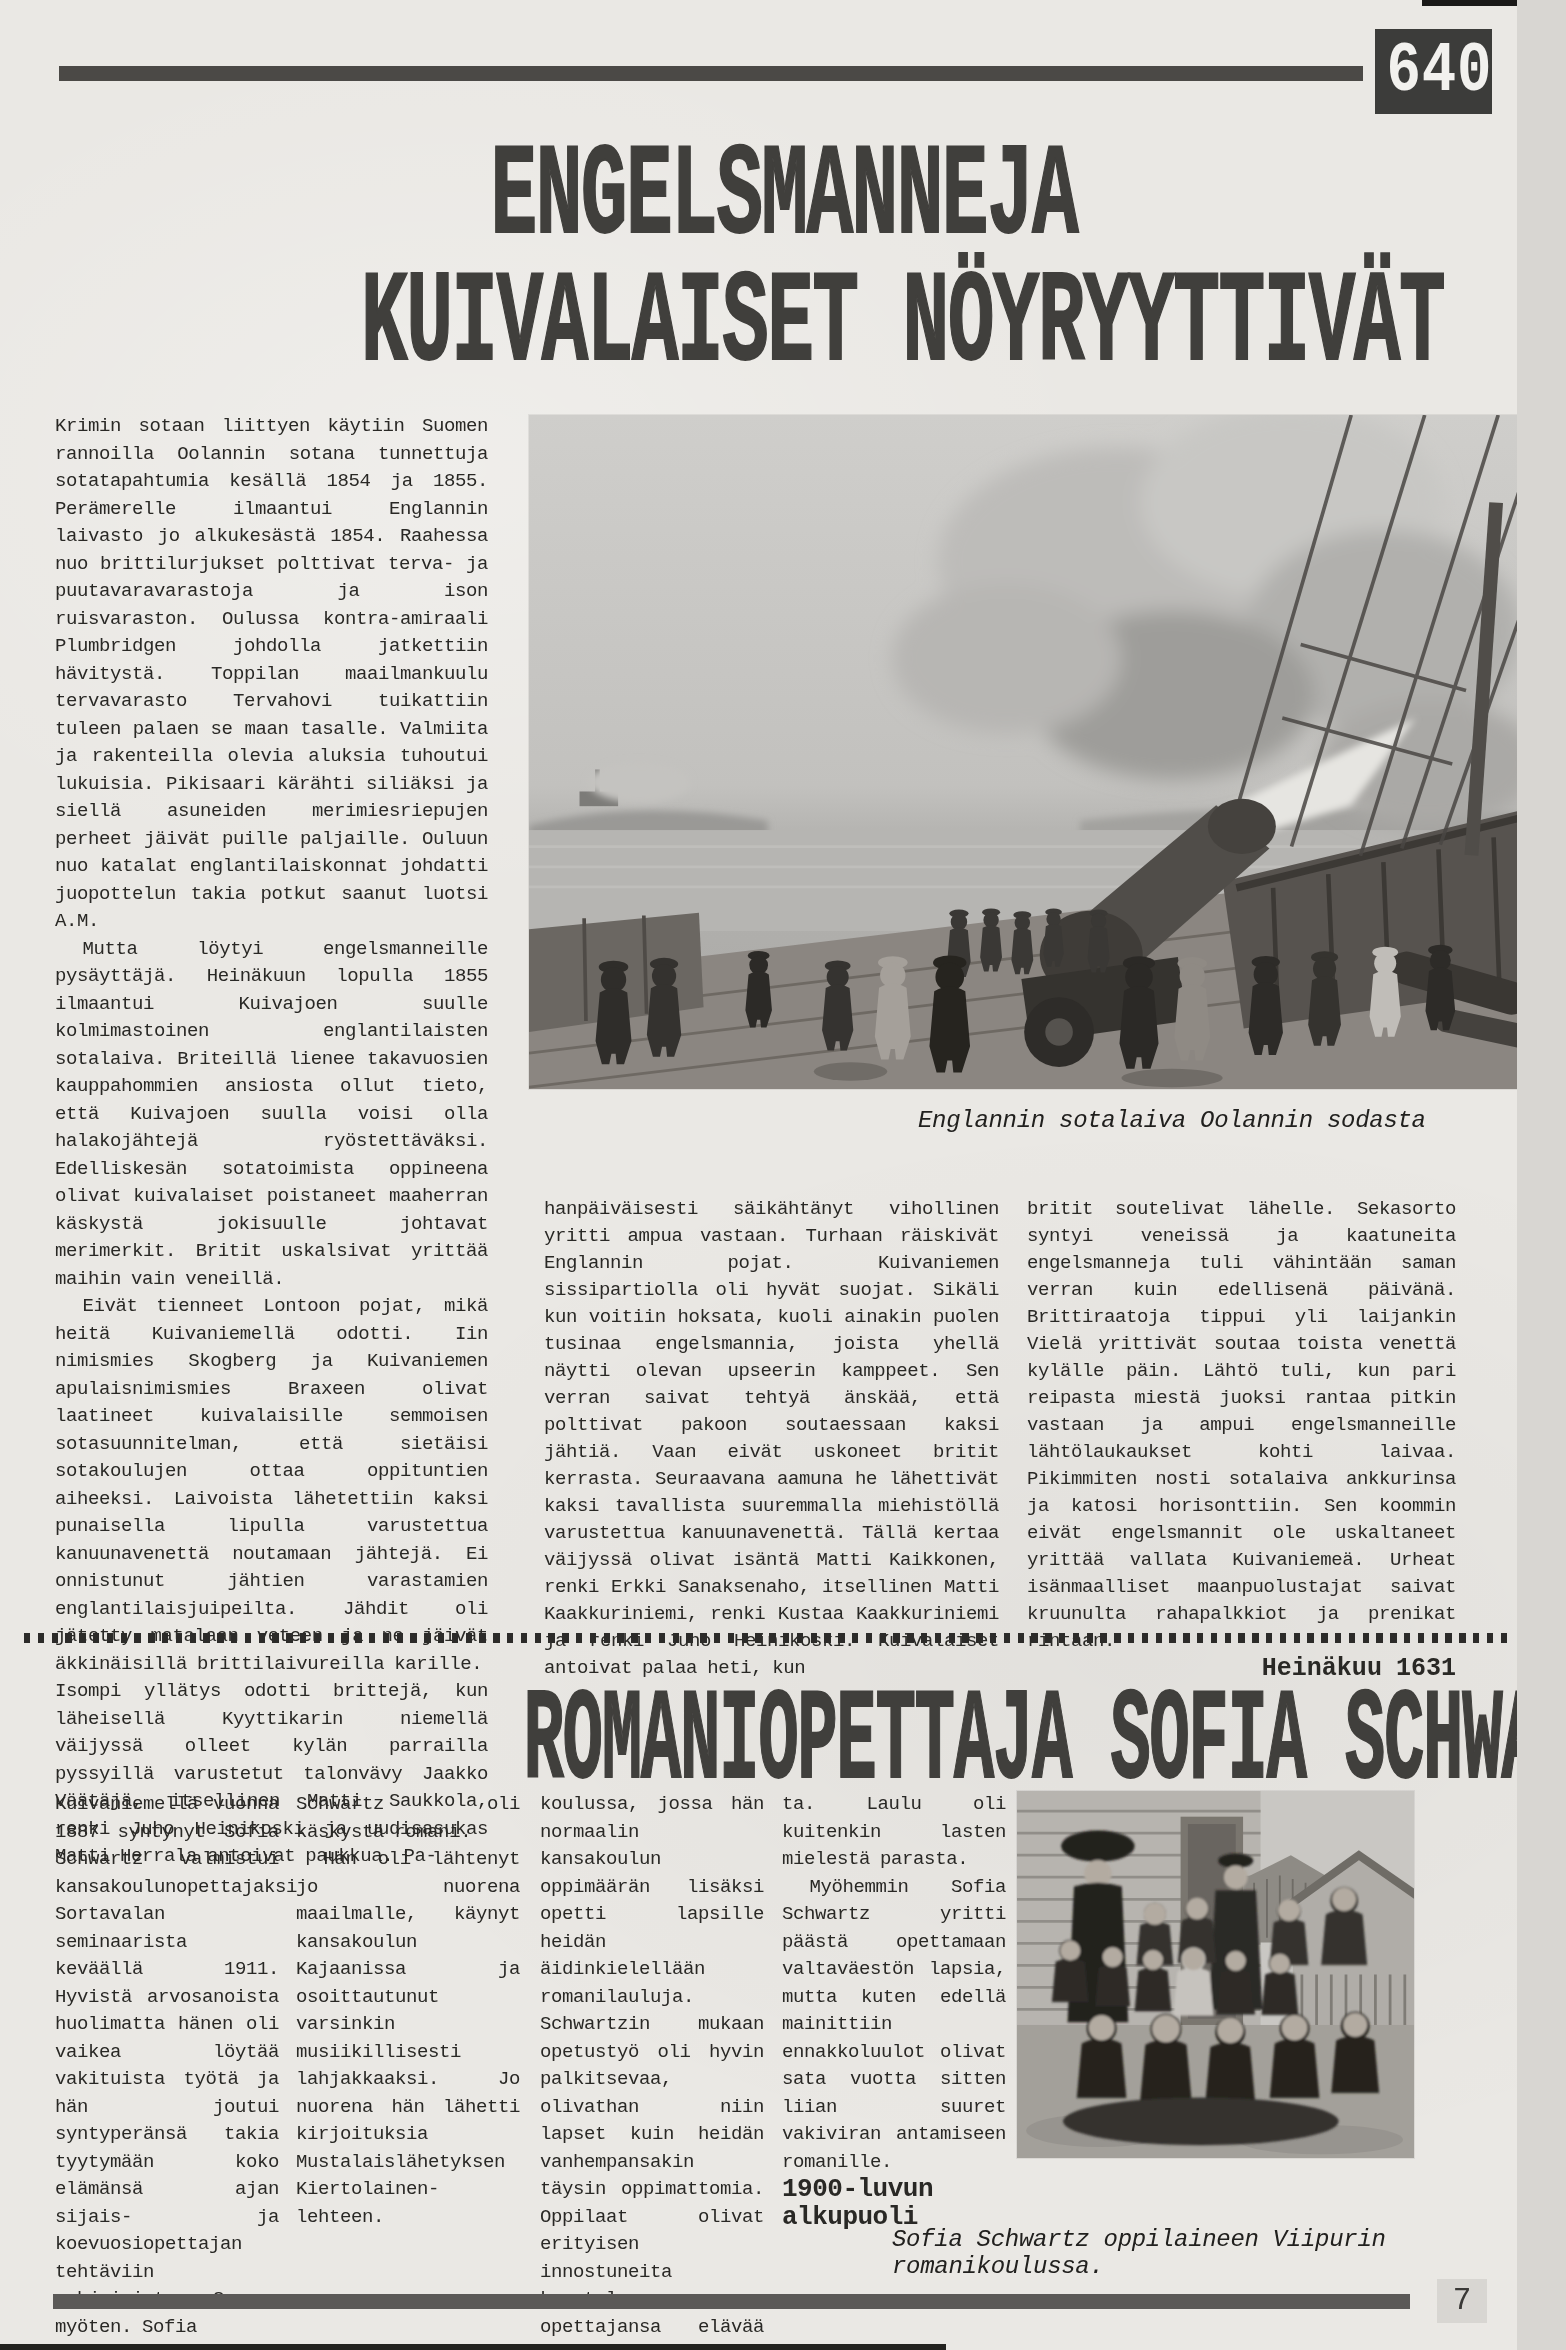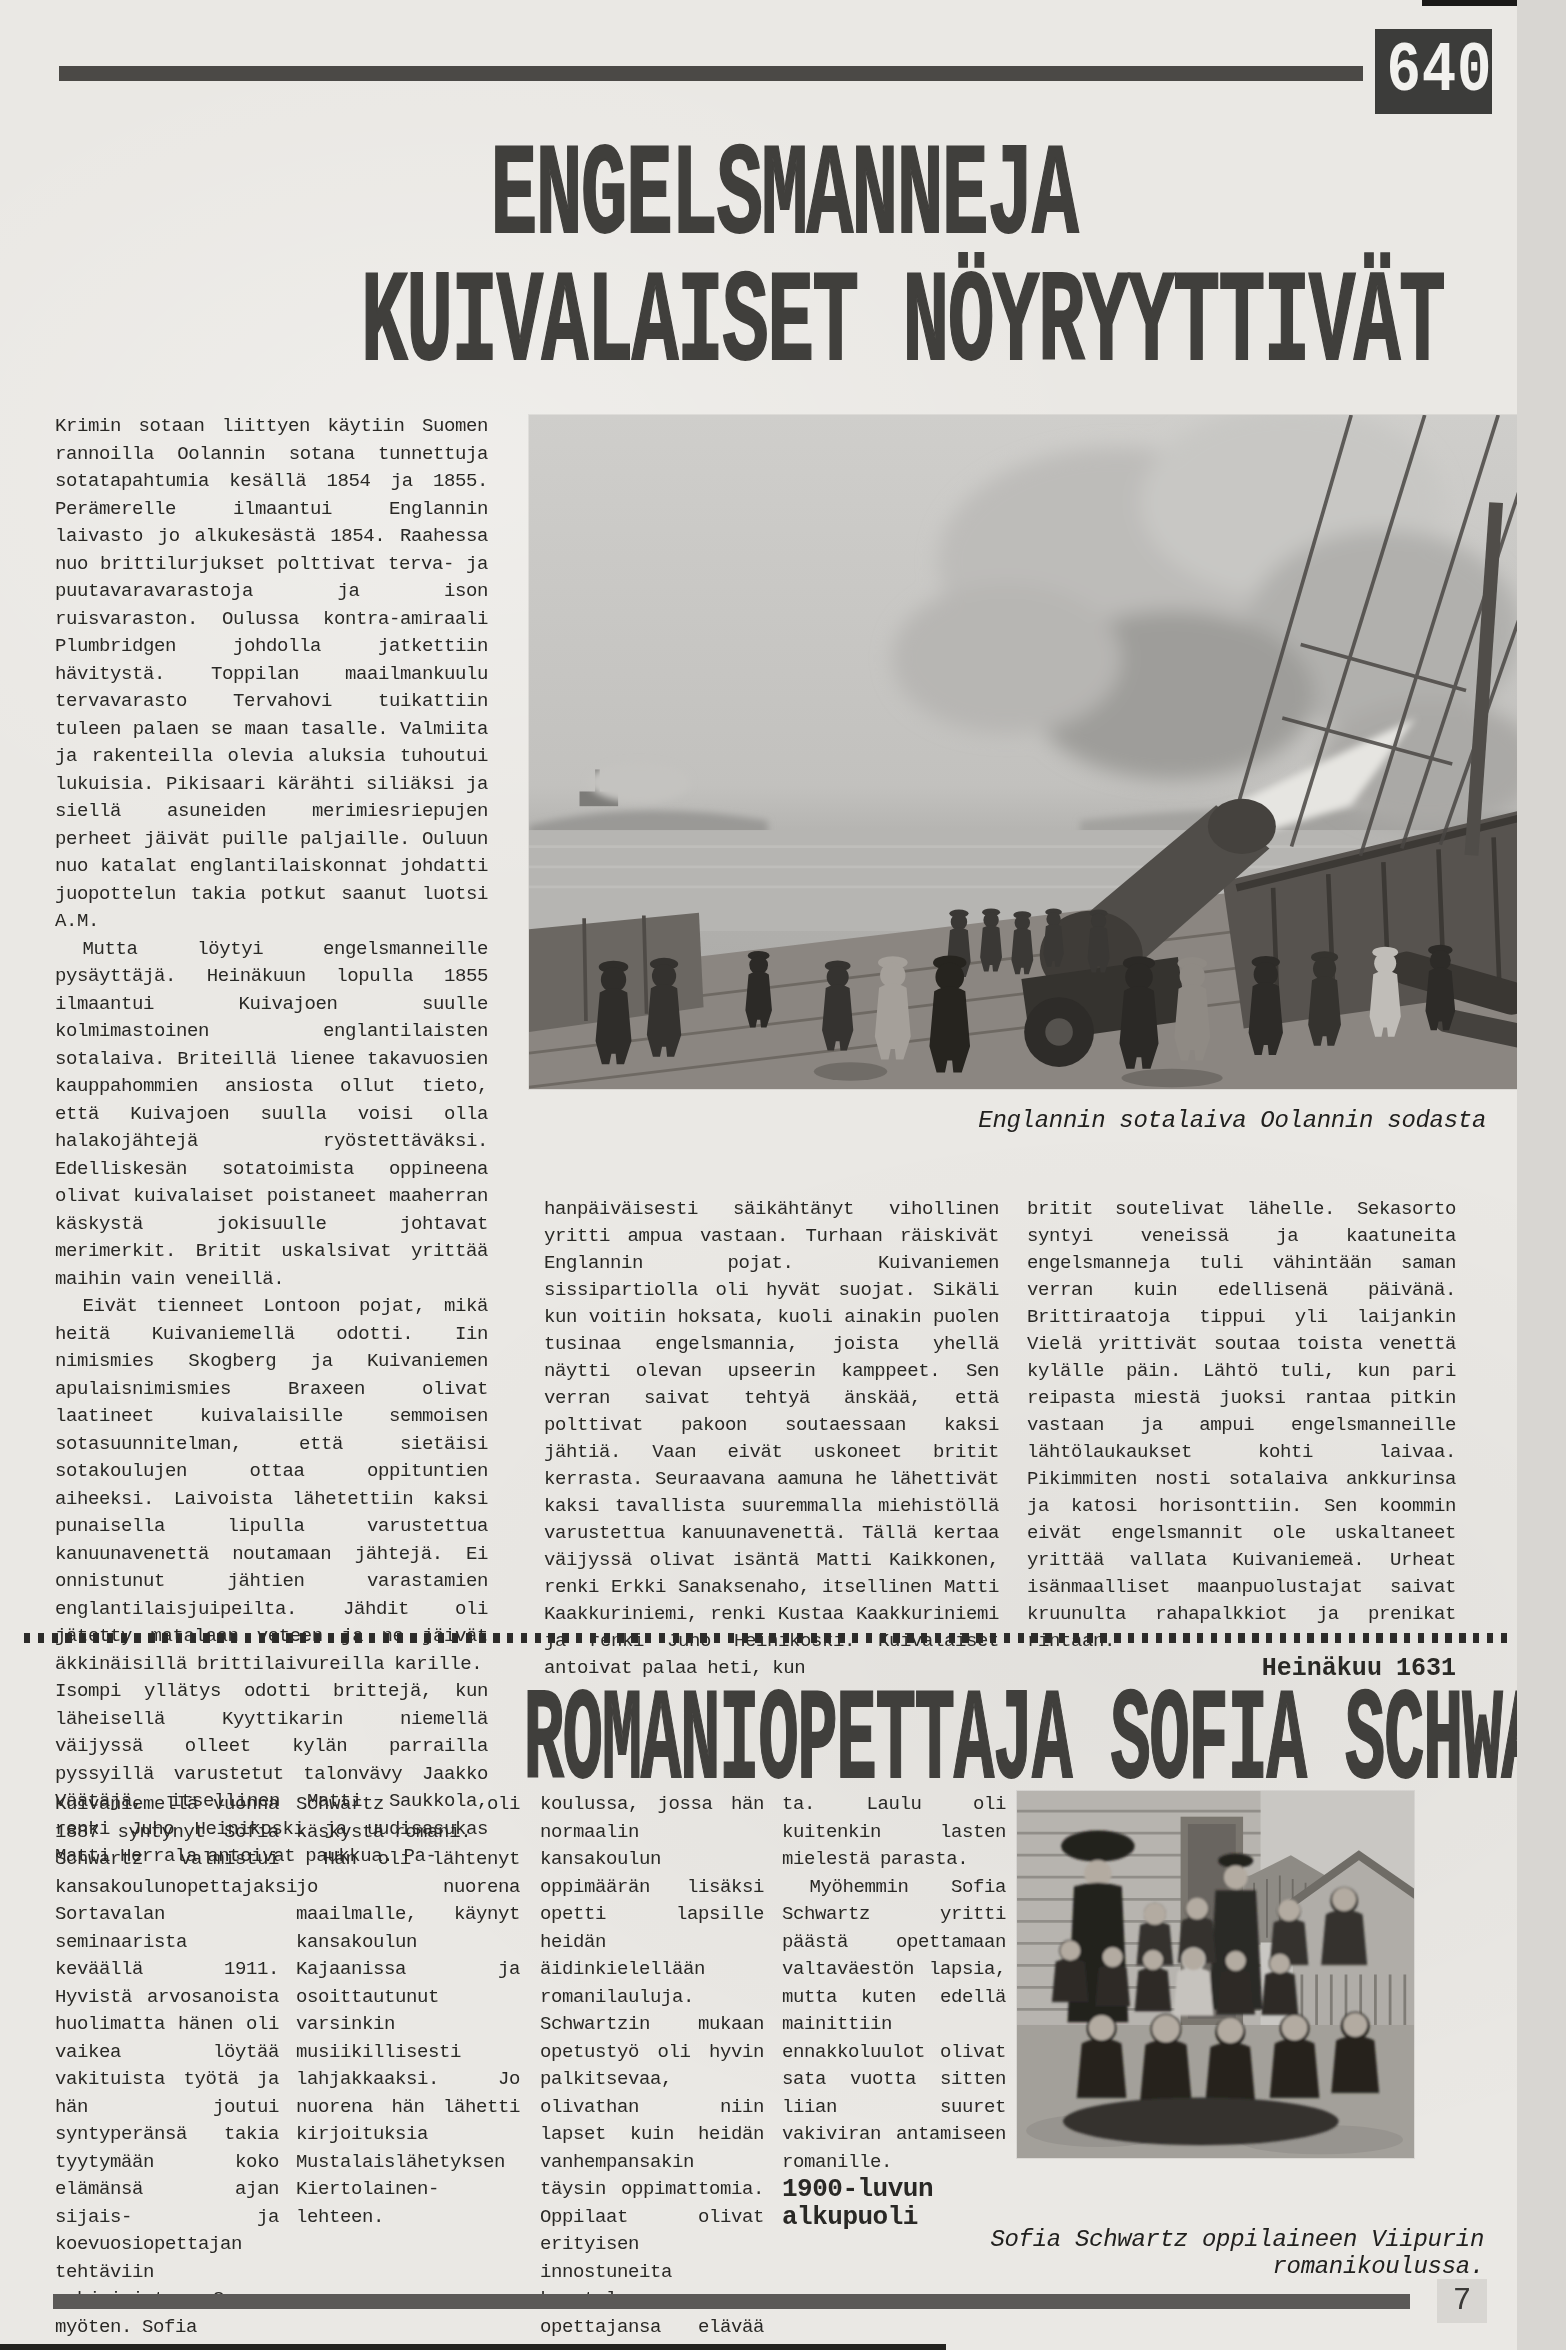--- a/index.html
+++ b/index.html
@@ -16,21 +16,21 @@
   .body-col{font-size:19px;line-height:27.5px;text-align:justify;letter-spacing:-0.4px;word-spacing:-0.9px;color:#292825;}
   .body-col p{margin:0;}
   .body-col p.ind{text-indent:27.5px;}
   .headline{left:0;width:1567px;text-align:center;color:#403f3c;font-weight:bold;}
   .cond{display:inline-block;white-space:nowrap;font-size:130px;line-height:127px;letter-spacing:-2.8px;
         transform:scaleX(0.60);transform-origin:50% 50%;-webkit-text-stroke:1.8px #403f3c;}
   .cond2{transform:scaleX(0.52);}
   .subhead-block{margin-top:31px;margin-bottom:18.4px;}
   .subhead-rule{height:6.4px;background:#4e4c49;}
   .subhead{font-size:35px;font-weight:bold;text-align:center;margin:12px 0;letter-spacing:0;color:#21201e;}
-  .caption{font-style:italic;font-size:24px;color:#21201e;text-align:right;letter-spacing:-0.3px;}
+  .caption{font-style:italic;font-size:24px;color:#21201e;text-align:left;letter-spacing:-0.3px;}
   .dateline{text-align:right;font-weight:bold;font-size:25px;margin-top:14.7px;letter-spacing:0;}
   .colD-sub{font-weight:bold;font-size:26px;margin-top:35px;letter-spacing:-0.5px;text-align:left;text-indent:0;}
   #badge{background:#3c3c3a;color:#f2f1ee;text-align:center;}
   #badge span{display:inline-block;font-weight:bold;font-size:70px;line-height:85px;transform:scaleX(0.82);letter-spacing:0.9px;}
   #divider{background:repeating-linear-gradient(to right,#2c2b29 0 6.4px, rgba(0,0,0,0) 6.4px 13.8px);}
   #pagenum-box{background:#d8d6d2;text-align:center;font-size:31px;line-height:44px;color:#3a3937;}
   .photo-frame{box-shadow:0 0 0 0.9px rgba(0,0,0,0.08);}
   #edge-right{background:linear-gradient(to right, rgba(0,0,0,0), rgba(0,0,0,0.10));}
 </style>
 </head>

